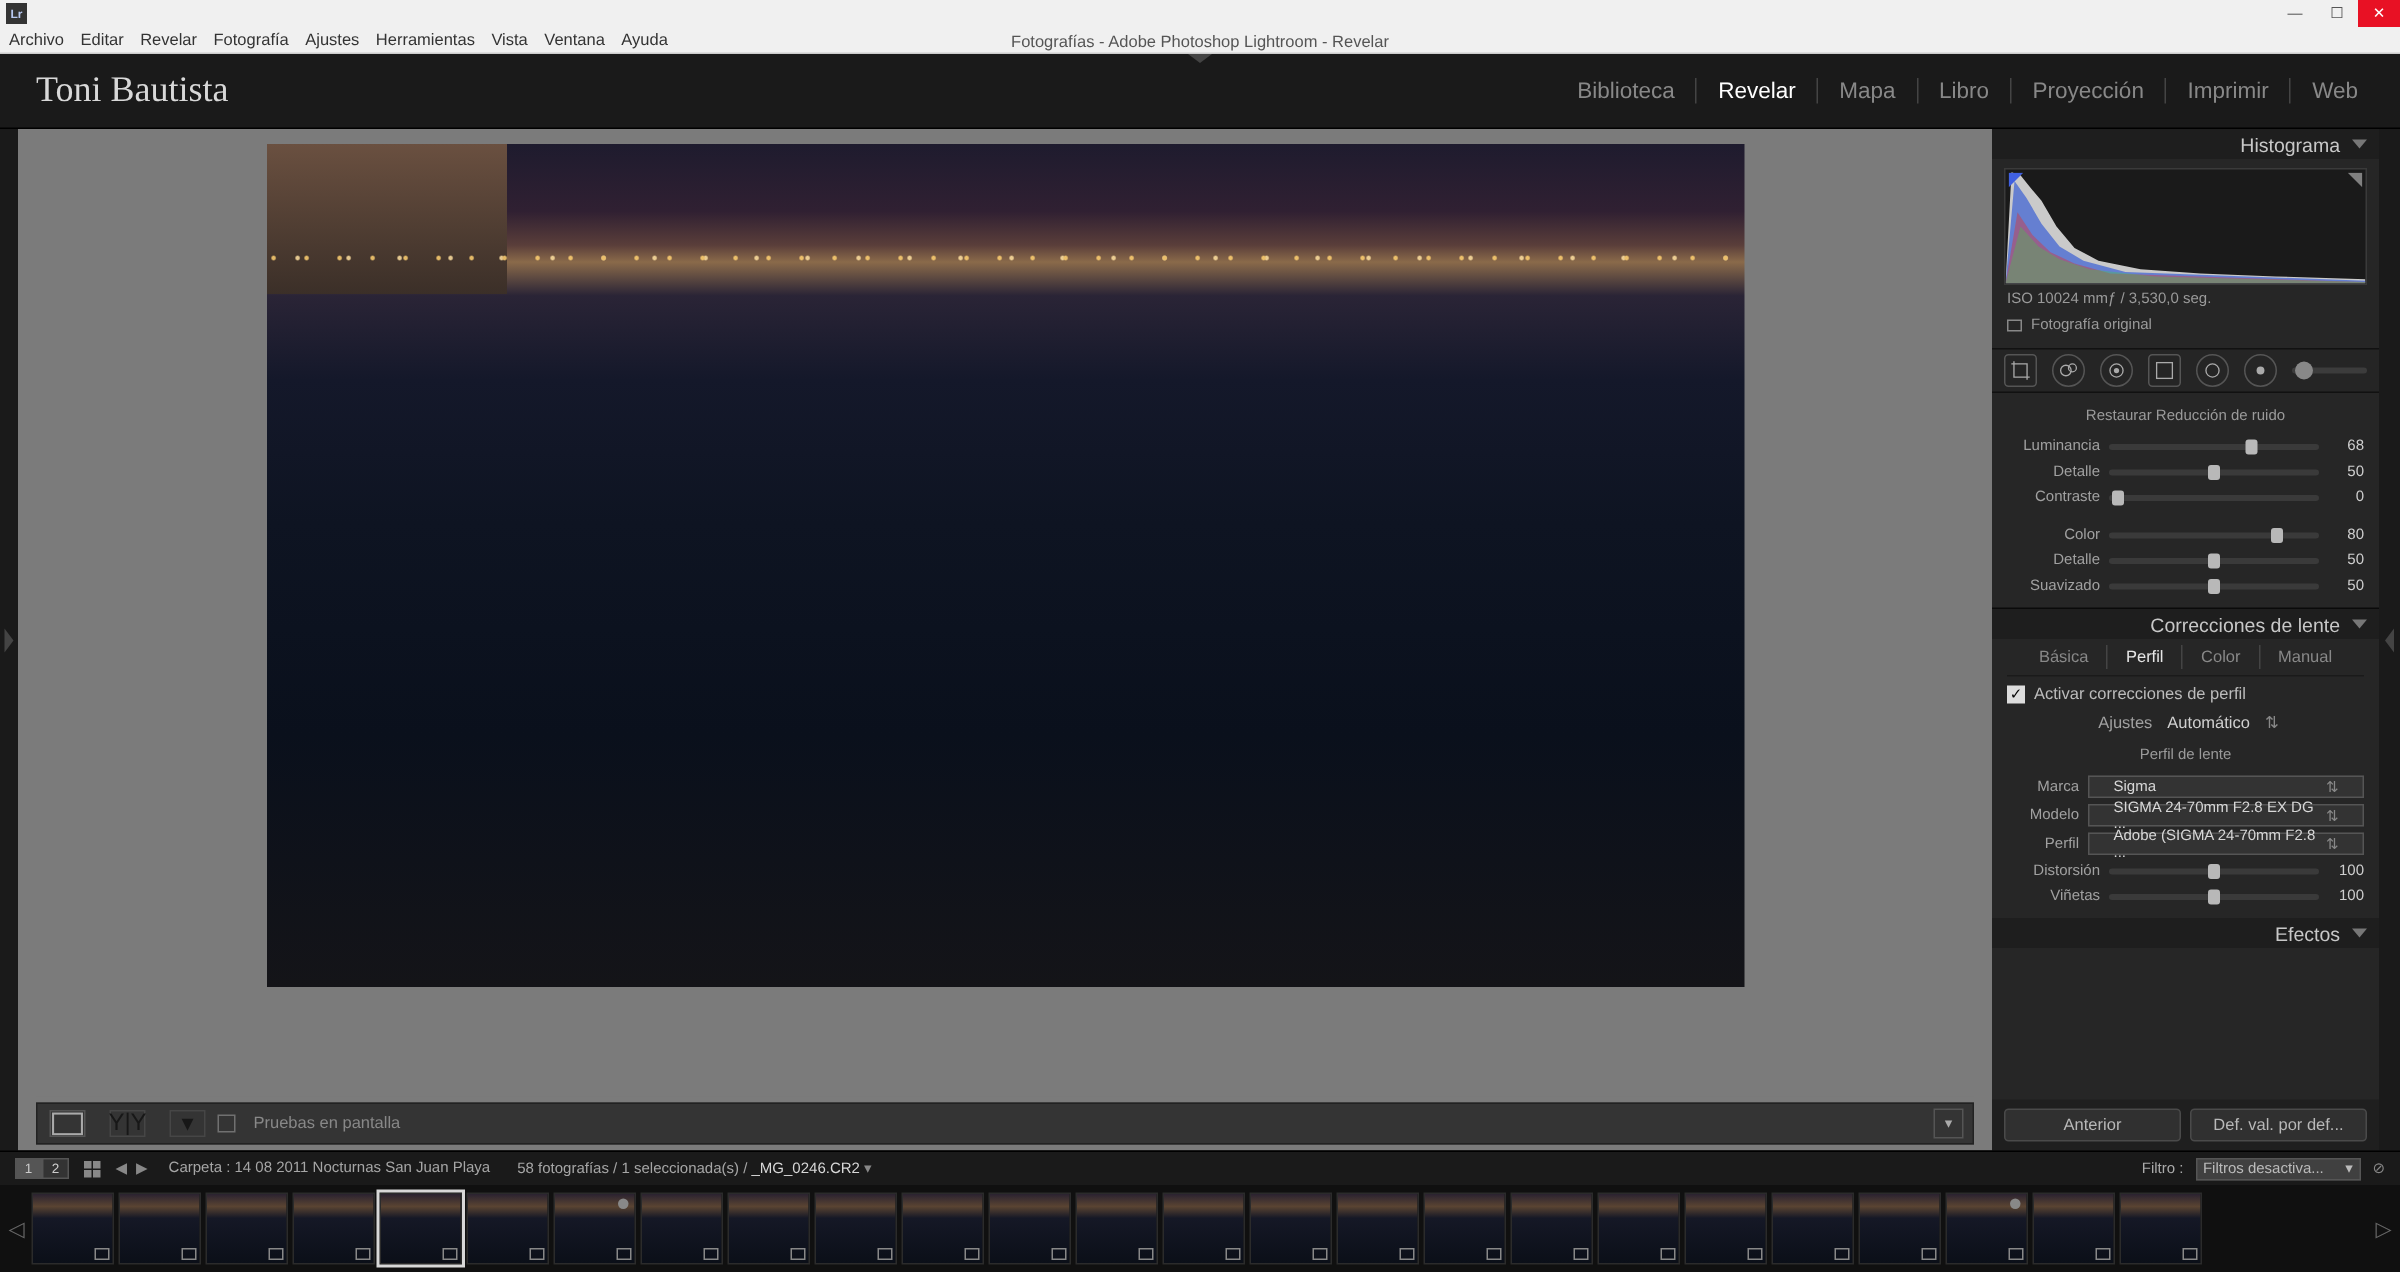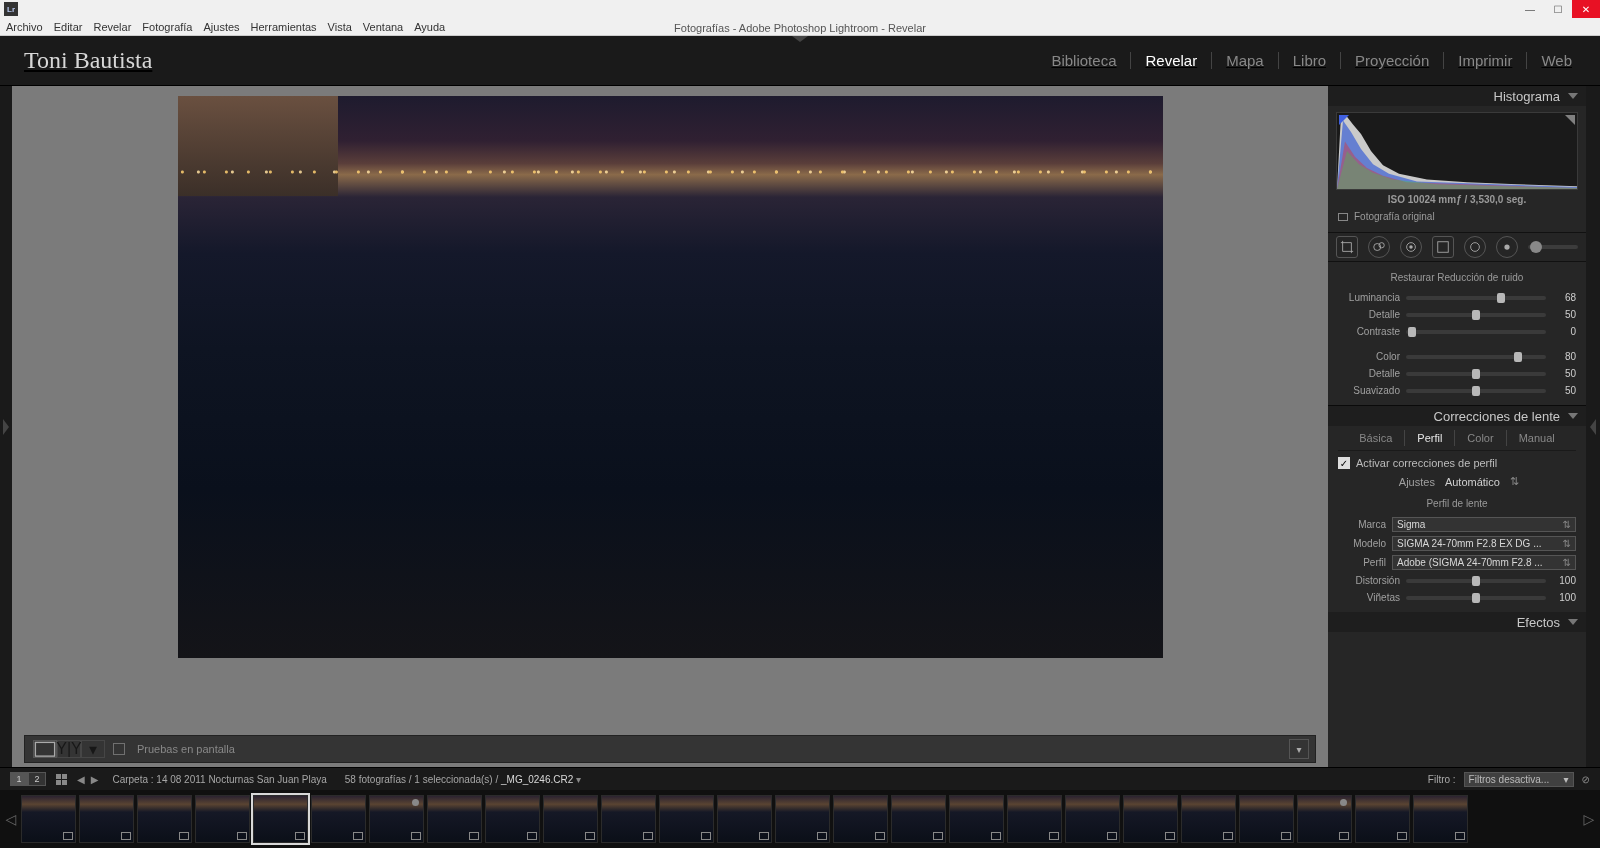--- a/index.html
+++ b/index.html
@@ -14,21 +14,21 @@
 .titlebar .win-close { background: #e81124; color: #fff; }
 
 
 .menubar { height: 18px; background: #f0f0f0; display: flex; align-items: center; padding: 0 6px; gap: 11px; font-size: 11px; color: #333; border-bottom: 1px solid #ccc; }
 .menubar span { cursor: default; }
 
 
 .app { background: #1a1a1a; height: calc(848px - 36px); display: flex; flex-direction: column; }
 
 
-.app-header { height: 50px; display: flex; align-items: center; justify-content: space-between; padding: 0 28px 0 24px; border-bottom: 1px solid #000; position: relative; text-decoration: underline; }
+.app-header { height: 50px; display: flex; align-items: center; justify-content: space-between; padding: 0 28px 0 24px; border-bottom: 1px solid #000; position: relative; }
 .app-header .brand { color: #d8d8d8; font-family: Georgia, "Times New Roman", serif; font-size: 24px; font-weight: normal; }
 .tri-down-top { position:absolute; top:0; left:50%; transform:translateX(-50%); width:0;height:0;border-left:8px solid transparent;border-right:8px solid transparent;border-top:6px solid #444;}
 .modules { display: flex; gap: 0; color: #888; font-size: 15px; align-items:center;}
 .modules .mod { padding: 0 14px; border-right: 1px solid #444; cursor: pointer; }
 .modules .mod:last-child { border-right: none; padding-right:0; }
 .modules .mod.active { color: #fff; }
 
 
 .content-row { flex: 1; display: flex; min-height: 0; }
 
@@ -41,41 +41,41 @@
 .canvas-wrap { flex: 1; background: #7b7b7b; display: flex; align-items: stretch; justify-content: center; position: relative; }
 .photo { width: 985px; height: 562px; margin: 0 auto; background:
   linear-gradient(180deg, #1e1b2e 0%, #302032 8%, #5a3e3a 12%, #8a6a4a 14%, #2a2436 18%, #14182a 28%, #0e1422 45%, #0a101c 70%, #141418 100%);
   position: relative; overflow:hidden;
 }
 .photo::before { content:""; position:absolute; left:0; top:0; width:160px; height:100px; background:linear-gradient(180deg,#6a5040 0%,#3b2f28 100%); }
 .lights { position:absolute; top:13.2%; left:0; right:0; height:4px; background:
   radial-gradient(circle at 20% 50%, #ffd072 0 1px, transparent 2px) 0 0/22px 4px repeat-x,
   radial-gradient(circle at 60% 50%, #ffe0a0 0 1px, transparent 2px) 0 0/34px 4px repeat-x; opacity:.85;}
 .center-toolbar { height: 28px; background: #343434; display:flex; align-items:center; padding:0 8px; gap:8px; border:1px solid #222; position:relative;}
-.ct-left { display:flex; gap:0; align-items:center;}
+.ct-left { display:flex; gap:16px; align-items:center;}
 .ct-box { width:24px;height:18px;border:1px solid #555;display:flex;align-items:center;justify-content:center;}
 .ct-check { width:12px;height:12px;border:1px solid #707070;display:inline-block;margin-right:4px;}
 .ct-label { color:#888; font-size:11px;}
 .ct-drop { position:absolute; right:6px; width:20px;height:20px;border:1px solid #555;display:flex;align-items:center;justify-content:center;color:#aaa;font-size:10px;}
 
 
 .right-panel { width: 258px; background: #262626; color: #bcbcbc; font-size: 11px; display:flex; flex-direction:column; overflow:hidden;}
 .right-rail { width: 14px; background:#1a1a1a; display:flex;align-items:center;justify-content:center;}
 .right-rail .tri { width:0;height:0;border-top:8px solid transparent;border-bottom:8px solid transparent;border-right:6px solid #444;}
 
 .panel-section-title { height:20px; background:#1e1e1e; display:flex;align-items:center;justify-content:flex-end;padding:0 8px;color:#c8c8c8;font-size:13px;gap:8px;}
 .panel-section-title .tri { width:0;height:0;border-left:5px solid transparent;border-right:5px solid transparent;border-top:6px solid #777;}
 
 .histogram { padding:6px 8px 4px 8px; }
 .hist-box { height:78px; background:#1a1a1a; border:1px solid #3a3a3a; position:relative; overflow:hidden;}
 .hist-box svg { width:100%; height:100%; display:block; }
 .hist-tri { position:absolute; top:2px; width:10px;height:10px; }
 .hist-tri.left { left:2px; background:#4060e0; clip-path:polygon(0 0,100% 0,0 100%);}
 .hist-tri.right { right:2px; background:#808080; clip-path:polygon(100% 0,100% 100%,0 0);}
-.hist-meta { display:flex; justify-content:center; color:#9a9a9a; font-size:10px; padding:4px 2px;font-weight:bold;}
+.hist-meta { display:flex; justify-content:flex-start; color:#9a9a9a; font-size:10px; padding:4px 2px;}
 .hist-orig { display:flex; align-items:center; gap:6px; color:#9a9a9a; font-size:10px; padding:2px 2px 6px 2px;}
 .hist-orig .sq { width:10px;height:8px;border:1px solid #888;}
 
 .tool-row { height:30px; border-top:1px solid #111; border-bottom:1px solid #111; background:#252525; display:flex;align-items:center;gap:10px;padding:0 8px;}
 .tool { width:22px;height:22px;border:1px solid #555;border-radius:3px;display:flex;align-items:center;justify-content:center;color:#a6a6a6;}
 .tool svg{width:14px;height:14px;}
 .tool.round{border-radius:50%;}
 .tool-slider { flex:1; height:4px; background:#3c3c3c;border-radius:2px;position:relative;}
 .tool-slider .knob{position:absolute;left:2px;top:-4px;width:12px;height:12px;border-radius:50%;background:#888;}
 
@@ -91,21 +91,21 @@
 .lens-tabs .ltab { padding:2px 12px; color:#888; font-size:11px; border-right:1px solid #444;}
 .lens-tabs .ltab:last-child{border-right:none;}
 .lens-tabs .ltab.active{color:#e6e6e6;}
 .check-row { display:flex;align-items:center;gap:6px;padding:6px 0;}
 .check-row .chk{width:12px;height:12px;background:#ddd;color:#000;display:flex;align-items:center;justify-content:center;font-size:10px;}
 .adj-row { display:flex;justify-content:center;align-items:center;gap:10px;font-size:11px;color:#a0a0a0;padding-bottom:6px;}
 .adj-row .sel{color:#d0d0d0;}
 .adj-row .updown{letter-spacing:-4px;color:#888;}
 .dd-row { display:flex;align-items:center;gap:6px;height:19px;}
 .dd-row .lbl{width:48px;text-align:right;font-size:10px;color:#a0a0a0;}
-.dd-row .dd{flex:1;height:15px;background:#333;border:1px solid #555;display:flex;align-items:center;justify-content:space-between;padding:0 4px;font-size:10px;color:#d8d8d8;}
+.dd-row .dd{flex:1;height:15px;background:#333;border:1px solid #555;display:flex;align-items:center;justify-content:space-between;padding:0 16px;font-size:10px;color:#d8d8d8;}
 .dd-row .dd .caret{color:#888;}
 
 .btn-row { display:flex;gap:6px;padding:6px 8px; background:#1f1f1f;}
 .btn-row .btn{flex:1;height:22px;background:#303030;border:1px solid #4a4a4a;color:#b8b8b8;font-size:11px;display:flex;align-items:center;justify-content:center;border-radius:3px;}
 
 
 .strip-wrap { background:#1a1a1a; border-top:1px solid #000;}
 .strip-info { height:22px; display:flex;align-items:center;justify-content:space-between;padding:0 10px;color:#aaa;font-size:10px;}
 .strip-info .left {display:flex;align-items:center;gap:10px;}
 .mon-tabs{display:flex;}
@@ -374,20 +374,24 @@
             </div>
           </div>
       </div>
 
       <div class="panel-section-title">
         <span>Efectos</span>
           <span class="tri"></span>
       </div>
 
       <div style="flex:1"></div>
+      <div class="btn-row">
+        <div class="btn">Anterior</div>
+        <div class="btn">Def. val. por def...</div>
+      </div>
     </div>
 
     <div class="right-rail">
         <div class="tri"></div>
       </div>
   </div>
 
   <div class="strip-wrap">
     <div class="strip-info">
       <div class="left">

